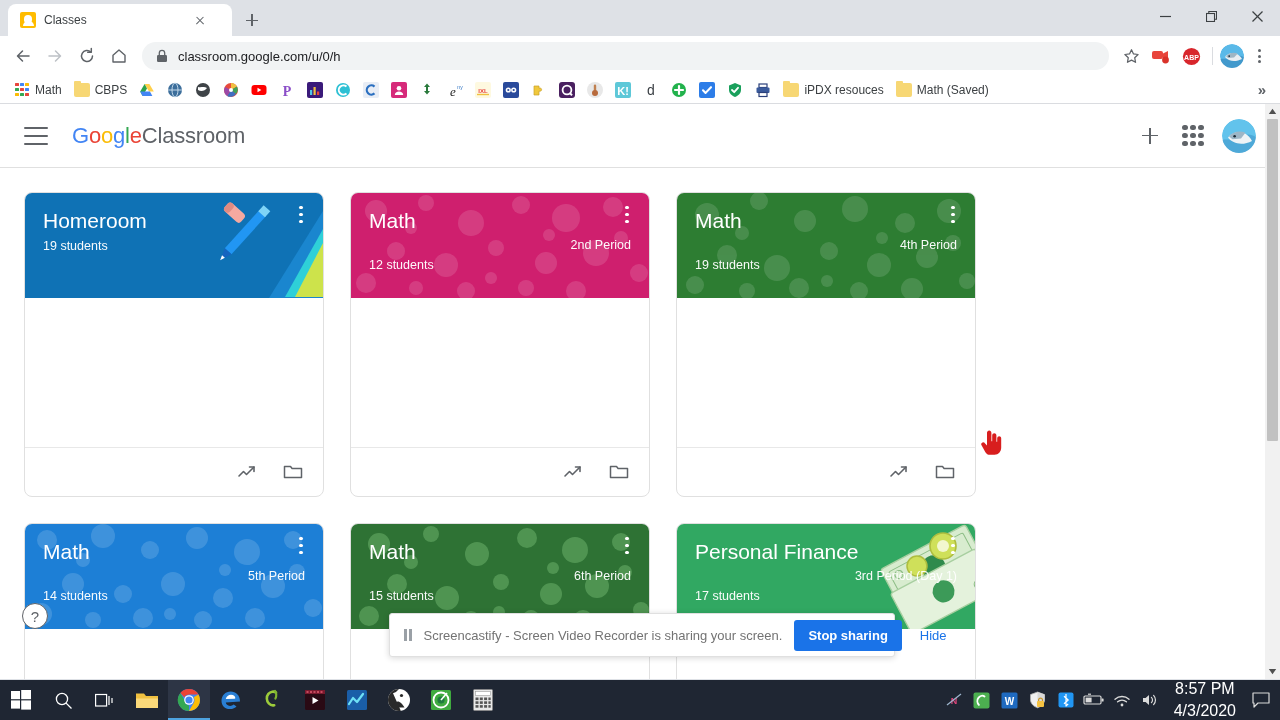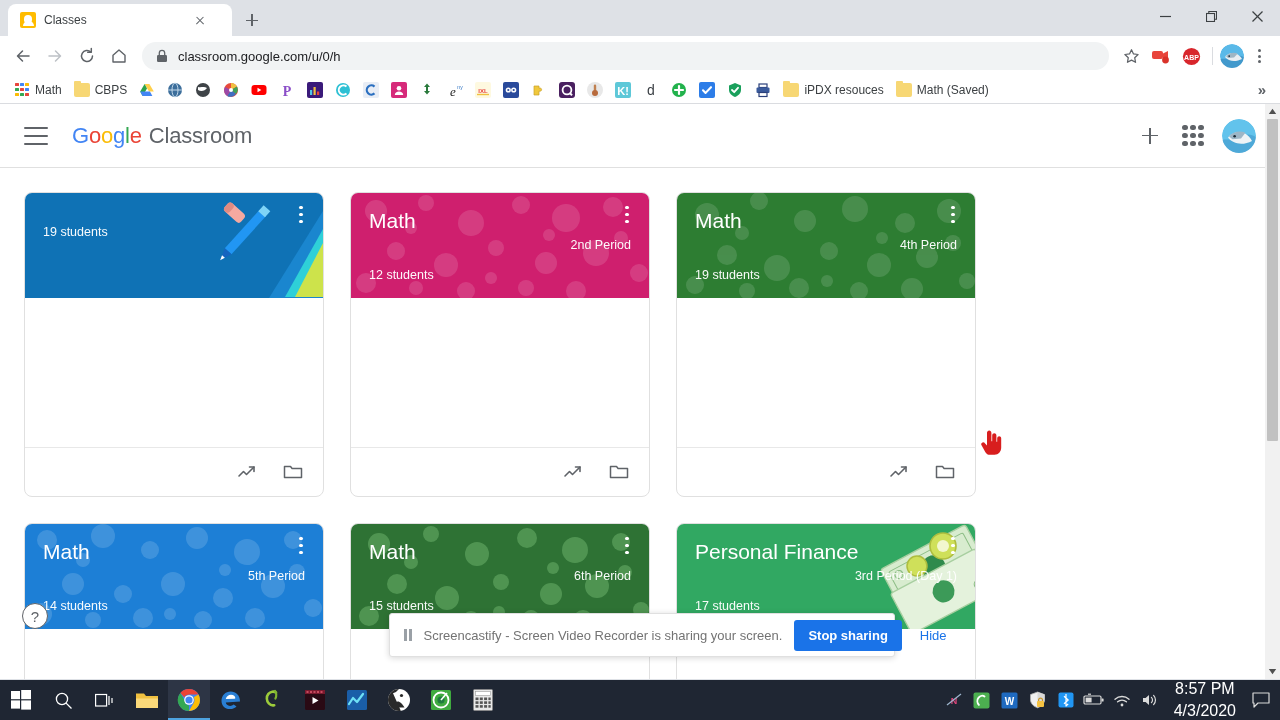--- a/index.html
+++ b/index.html
@@ -73,40 +73,40 @@
   
   .viewport { position:relative; height:575px; background:#fff; overflow:hidden; }
 
   
   .gc-header { height:64px; background:#fff; display:flex; align-items:center; padding:0 24px; border-bottom:1px solid #e0e0e0; }
   .hamburger { width:24px; height:18px; display:flex; flex-direction:column; justify-content:space-between; cursor:pointer; margin-right:24px; flex:none; }
   .hamburger span { height:2px; background:#5f6368; border-radius:1px; display:block; }
   .brand { font-size:22px; letter-spacing:-0.2px; white-space:nowrap; }
   .brand .g1{color:#4285f4}.brand .g2{color:#ea4335}.brand .g3{color:#fbbc05}
   .brand .g4{color:#4285f4}.brand .g5{color:#34a853}.brand .g6{color:#ea4335}
-  .brand .cr { color:#5f6368; margin-left:7px; }
+  .brand .cr { color:#5f6368; }
   .hdr-right { margin-left:auto; display:flex; align-items:center; gap:18px; }
   .hdr-plus { width:28px; height:28px; position:relative; cursor:pointer; }
   .hdr-plus::before,.hdr-plus::after { content:""; position:absolute; background:#5f6368; }
   .hdr-plus::before { left:6px; top:13.2px; width:16px; height:1.8px; }
   .hdr-plus::after { left:13.1px; top:6px; width:1.8px; height:16px; }
   .gapps { width:22px; height:22px; display:grid; grid-template-columns:repeat(3,1fr); grid-template-rows:repeat(3,1fr); gap:2.5px; cursor:pointer; }
   .gapps i { background:#5f6368; border-radius:50%; display:block; }
   .avatar-gc { width:34px; height:34px; border-radius:50%; overflow:hidden; cursor:pointer; }
 
   
   .cards { padding:24px 0 0 24px; display:flex; flex-wrap:wrap; gap:26px; }
   .card {
     width:300px; height:305px; background:#fff; border:1px solid #e0e0e0; border-radius:8px;
     overflow:hidden; display:flex; flex-direction:column; position:relative;
   }
   .card-banner { height:105px; position:relative; overflow:hidden; padding:16px 18px 0; }
   .card-title { font-size:21px; color:#fff; font-weight:400; line-height:1.15; position:relative; z-index:3; white-space:nowrap; }
   .card-section { font-size:12.5px; color:#fff; margin-top:5px; position:relative; z-index:3; opacity:.97;text-align:right; }
-  .card-students { font-size:12.5px; color:#fff; margin-top:16px; position:relative; z-index:3; opacity:.97; }
+  .card-students { font-size:12.5px; color:#fff; margin-top:6px; position:relative; z-index:3; opacity:.97; }
   .card-kebab { position:absolute; right:12px; top:13px; z-index:5; width:20px; display:flex; flex-direction:column; align-items:center; gap:3.4px; cursor:pointer; }
   .card-kebab span { width:3.4px; height:3.4px; border-radius:50%; background:#fff; display:block; }
   .card-body { flex:1; border-bottom:1px solid #e8e8e8; }
   .card-foot { height:48px; display:flex; align-items:center; justify-content:flex-end; gap:22px; padding-right:18px; }
   .foot-ico { cursor:pointer; display:flex; align-items:center; justify-content:center; width:24px; height:24px; }
 
   .bokeh { position:absolute; inset:0; z-index:1; }
   .art { position:absolute; right:0; top:0; height:105px; z-index:2; }
 
   
@@ -522,20 +522,21 @@
             <g transform="rotate(42 58 28)">
               <rect x="44" y="14" width="22" height="11" rx="3.5" fill="#f5a9a0"></rect>
               <rect x="44" y="14" width="7" height="11" rx="3.5" fill="#e08b82"></rect>
             </g>
           </svg>
           <div class="card-kebab">
               <span></span>
               <span></span>
               <span></span>
             </div>
+          <div class="card-title">Homeroom</div>
           <div class="card-section"></div>
           <div class="card-students">19 students</div>
         </div>
         <div class="card-body"></div>
         <div class="card-foot">
           <span class="foot-ico">
             <svg width="22" height="22" viewBox="0 0 22 22">
                 <path d="M3 15l4.5-4.5 3 3L18 6" fill="none" stroke="#5f6368" stroke-width="1.6" stroke-linecap="round" stroke-linejoin="round"></path>
                 <path d="M13.5 6H18v4.5" fill="none" stroke="#5f6368" stroke-width="1.6" stroke-linecap="round" stroke-linejoin="round"></path>
               </svg>

